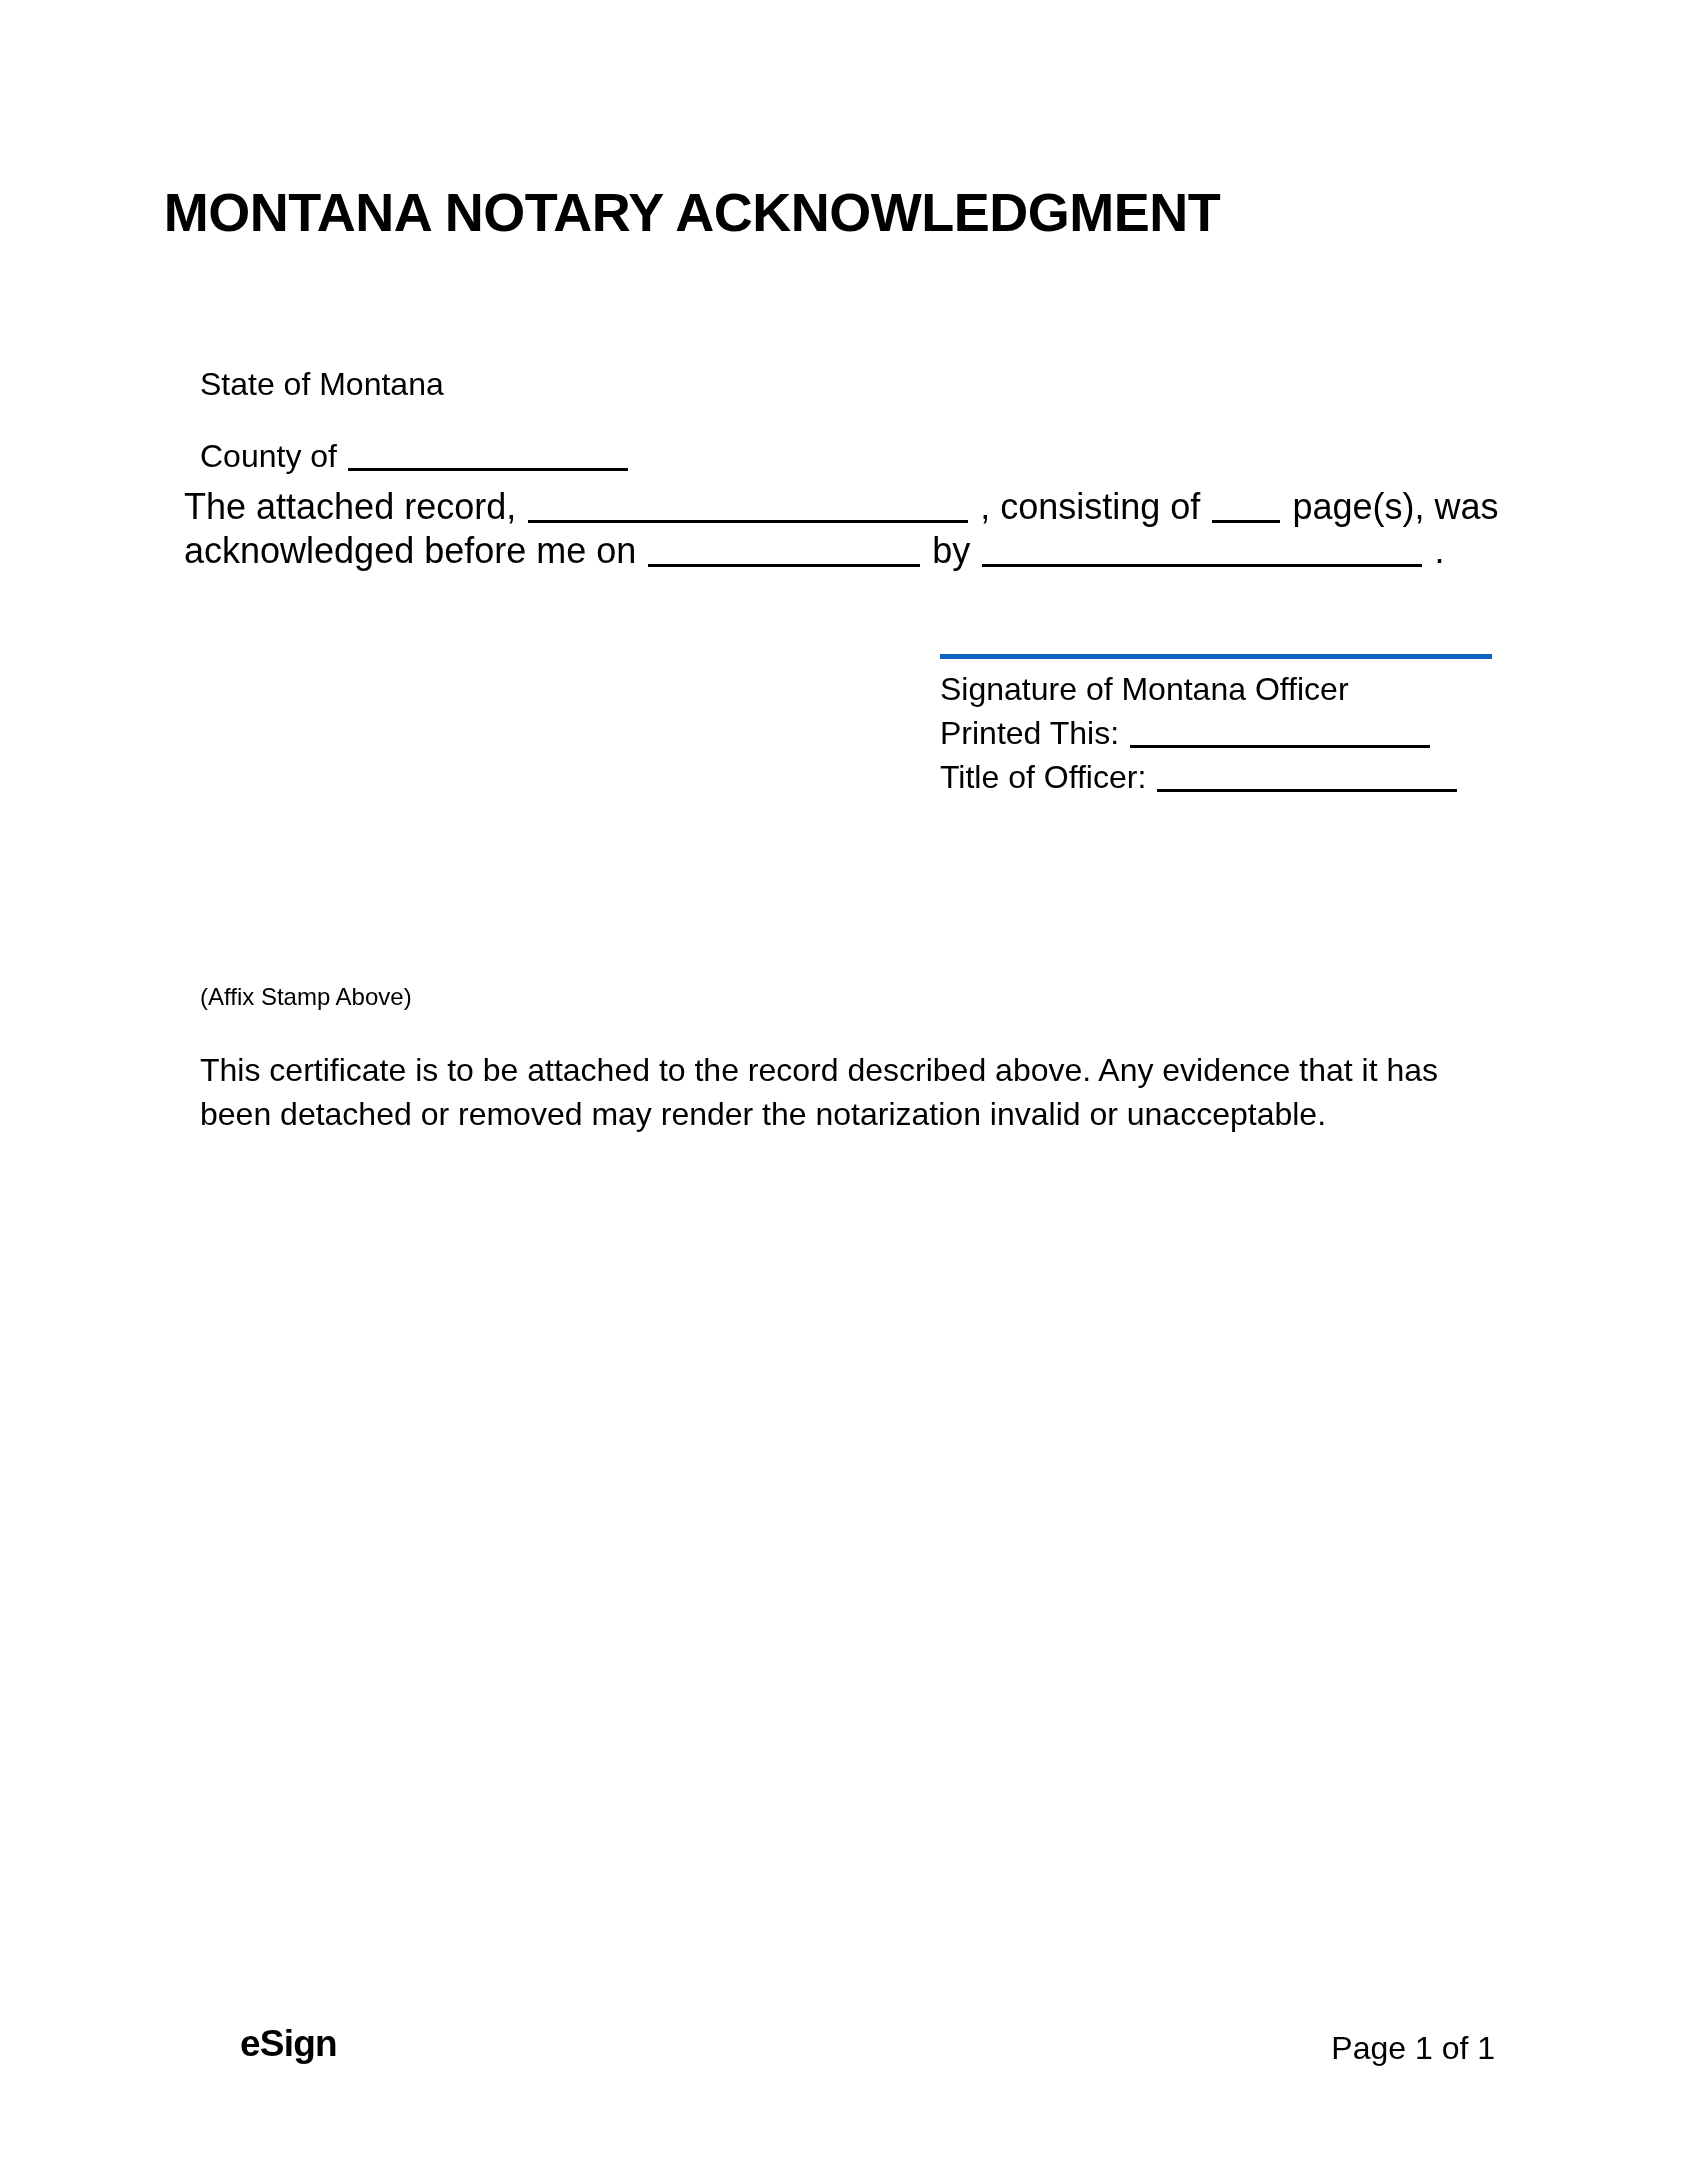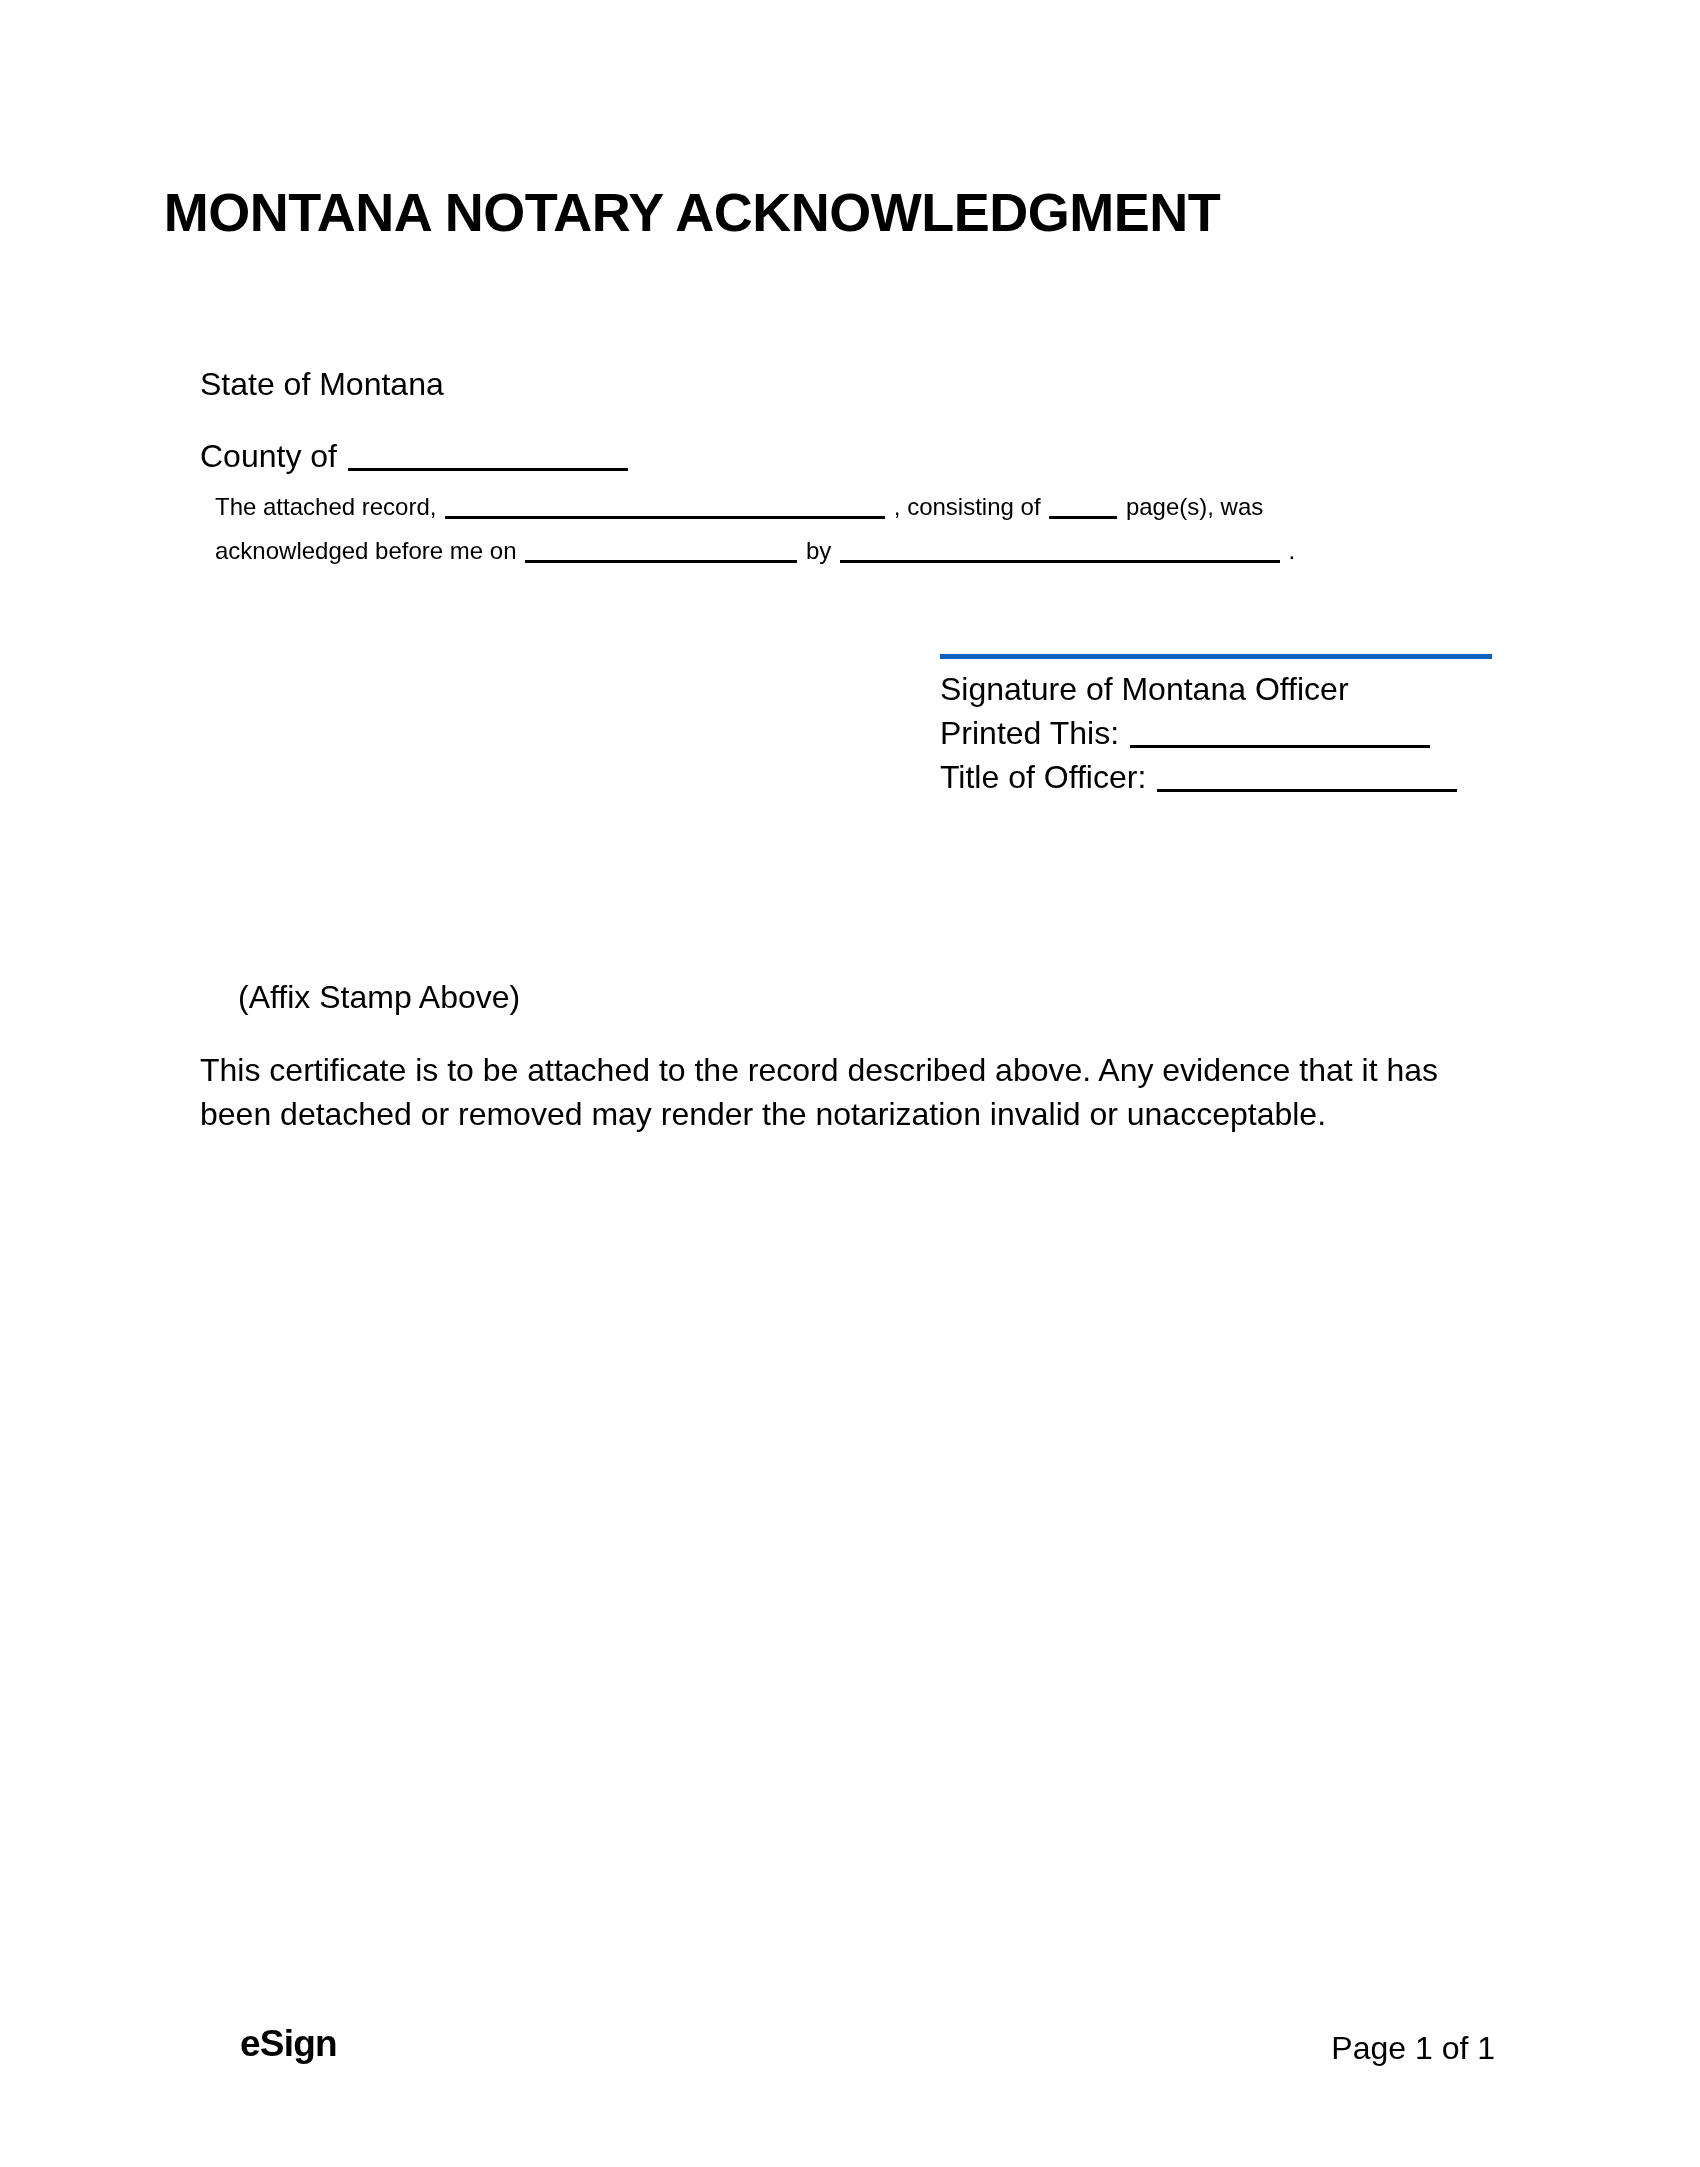--- a/index.html
+++ b/index.html
@@ -40,24 +40,24 @@
     left: 200px;
     top: 334px;
     font-size: 32px;
     line-height: 44px;
   }
   .venue-line { white-space: nowrap; margin-top: 28px; }
 
   
   .body-para {
     position: absolute;
-    left: 215px;
+    left: 184px;
     top: 485px;
     width: 1255px;
-    font-size: 24px;
+    font-size: 36px;
     line-height: 44px;
   }
   .body-line { white-space: nowrap; }
 
   
   .blank {
     display: inline-block;
     border-bottom: 3px solid #000000;
     vertical-align: baseline;
     height: 26px;
@@ -86,24 +86,23 @@
     background: #0d63c2;
     margin-bottom: 8px;
   }
   .sig-line { white-space: nowrap; }
 
   
   .stamp-note {
     position: absolute;
     left: 200px;
     top: 975px;
-    font-size: 32px;
+    font-size: 24px;
     line-height: 44px;
     white-space: nowrap;
-    margin-left: 38px;
   }
 
   
   .notice {
     position: absolute;
     left: 200px;
     top: 1048px;
     width: 1270px;
     font-size: 32px;
     line-height: 44px;

